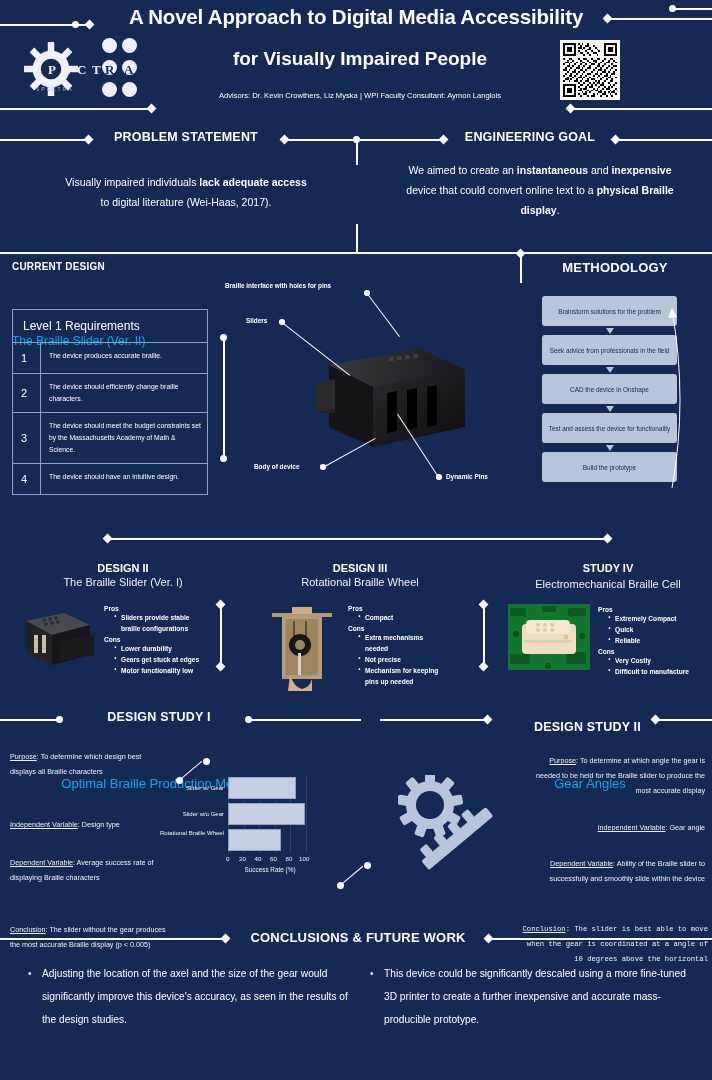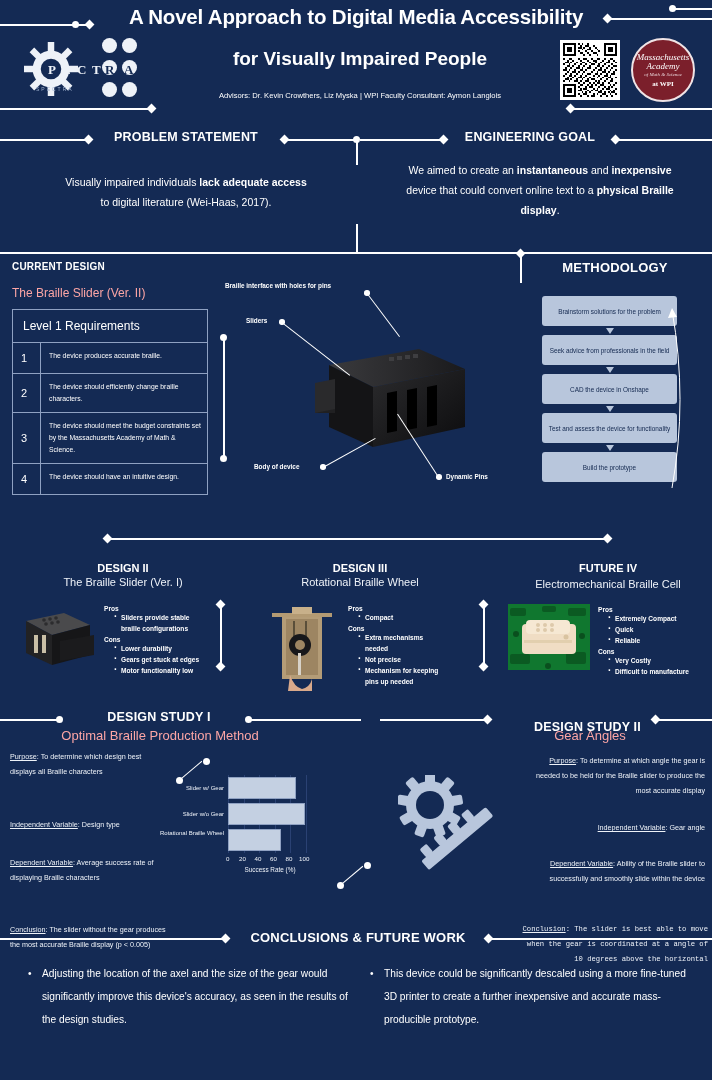--- a/index.html
+++ b/index.html
@@ -45,21 +45,21 @@
   
   #seal{position:absolute;left:631px;top:38px;width:64px;height:64px;border-radius:50%;
      background:#7b1f2b;border:2px solid #f0e4e6;display:flex;align-items:center;justify-content:center;
      flex-direction:column;overflow:hidden;}
   #seal .seal-top{font-family:"Liberation Serif",serif;font-style:italic;font-size:9px;color:#ffffff;line-height:9px;text-align:center;}
   #seal .seal-mid{font-family:"Liberation Serif",serif;font-style:italic;font-size:5px;color:#e8d2d6;line-height:6px;text-align:center;margin-top:1px;}
   #seal .seal-bot{font-family:"Liberation Serif",serif;font-size:7px;font-weight:bold;color:#ffffff;margin-top:2px;}
 
   
   .sec-title{position:absolute;font-size:12.5px;font-weight:bold;letter-spacing:.2px;text-align:center;}
-  .sec-sub{position:absolute;font-size:12.5px;text-align:center;color:#fca5a5;}
+  .sec-sub{position:absolute;font-size:12.5px;text-align:center;color:#0ea5e9;margin-top:48px;}
 
   
   .para{position:absolute;font-size:10.5px;line-height:20px;}
   .para b{font-weight:bold;}
 
   
   #req-table{position:absolute;left:12px;top:309px;width:196px;border:1.2px solid #8fa1c2;}
   #req-table .hdr{padding:9px 10px;font-size:12px;border-bottom:1.2px solid #8fa1c2;}
   #req-table .row{display:flex;border-bottom:1.2px solid #8fa1c2;}
   #req-table .row:last-child{border-bottom:none;}
@@ -379,26 +379,20 @@
           <rect x="9" y="28" width="1" height="1"></rect>
             <rect x="13" y="28" width="1" height="1"></rect>
             <rect x="15" y="28" width="2" height="1"></rect>
             <rect x="20" y="28" width="1" height="1"></rect>
             <rect x="23" y="28" width="1" height="1"></rect>
             <rect x="26" y="28" width="1" height="1"></rect>
         </g>
       </svg>
     </div>
 
-    <div id="seal">
-      <div class="seal-top">Massachusetts</div>
-      <div class="seal-top">Academy</div>
-      <div class="seal-mid">of Math &amp; Science</div>
-      <div class="seal-bot">at WPI</div>
-    </div>
   </div>
 
   <div class="sec-title" style="left:104px;top:130px;width:164px;">PROBLEM STATEMENT</div>
   <div class="hline" style="left:0px;top:139px;width:86px;"></div>
   <div class="diamond" style="left:85px;top:136px;"></div>
   <div class="diamond" style="left:281px;top:136px;"></div>
   <div class="hline" style="left:285px;top:139px;width:72px;"></div>
   <div class="dot" style="left:353px;top:136px;"></div>
   <div class="vline" style="left:356px;top:139px;height:26px;"></div>
 
@@ -580,21 +574,21 @@
     <div class="pc-item" style="margin-left:8px;">Compact</div>
     <div class="pc-head">Cons</div>
     <div class="pc-item" style="margin-left:8px;">Extra mechanisms needed</div>
     <div class="pc-item" style="margin-left:8px;">Not precise</div>
     <div class="pc-item" style="margin-left:8px;">Mechanism for keeping pins up needed</div>
   </div>
   <div class="diamond" style="left:480px;top:601px;"></div>
   <div class="vline" style="left:483px;top:604px;height:62px;"></div>
   <div class="diamond" style="left:480px;top:663px;"></div>
 
-  <div class="design-title" style="left:518px;top:562px;width:180px;">FUTURE IV</div>
+  <div class="design-title" style="left:518px;top:562px;width:180px;">STUDY IV</div>
   <div class="design-sub" style="left:508px;top:576px;width:200px;line-height:16px;">Electromechanical Braille Cell</div>
   <div class="photo" style="left:508px;top:604px;width:82px;height:66px;">
     <svg width="82" height="66" viewBox="0 0 82 66">
       <rect width="82" height="66" fill="#10772f"></rect>
       <g fill="#0b5a22">
         <rect x="2" y="4" width="16" height="8" rx="2"></rect>
           <rect x="60" y="4" width="18" height="8" rx="2"></rect>
         <rect x="2" y="50" width="20" height="10" rx="2"></rect>
           <rect x="58" y="48" width="20" height="12" rx="2"></rect>
         <rect x="34" y="2" width="14" height="6" rx="2"></rect>

